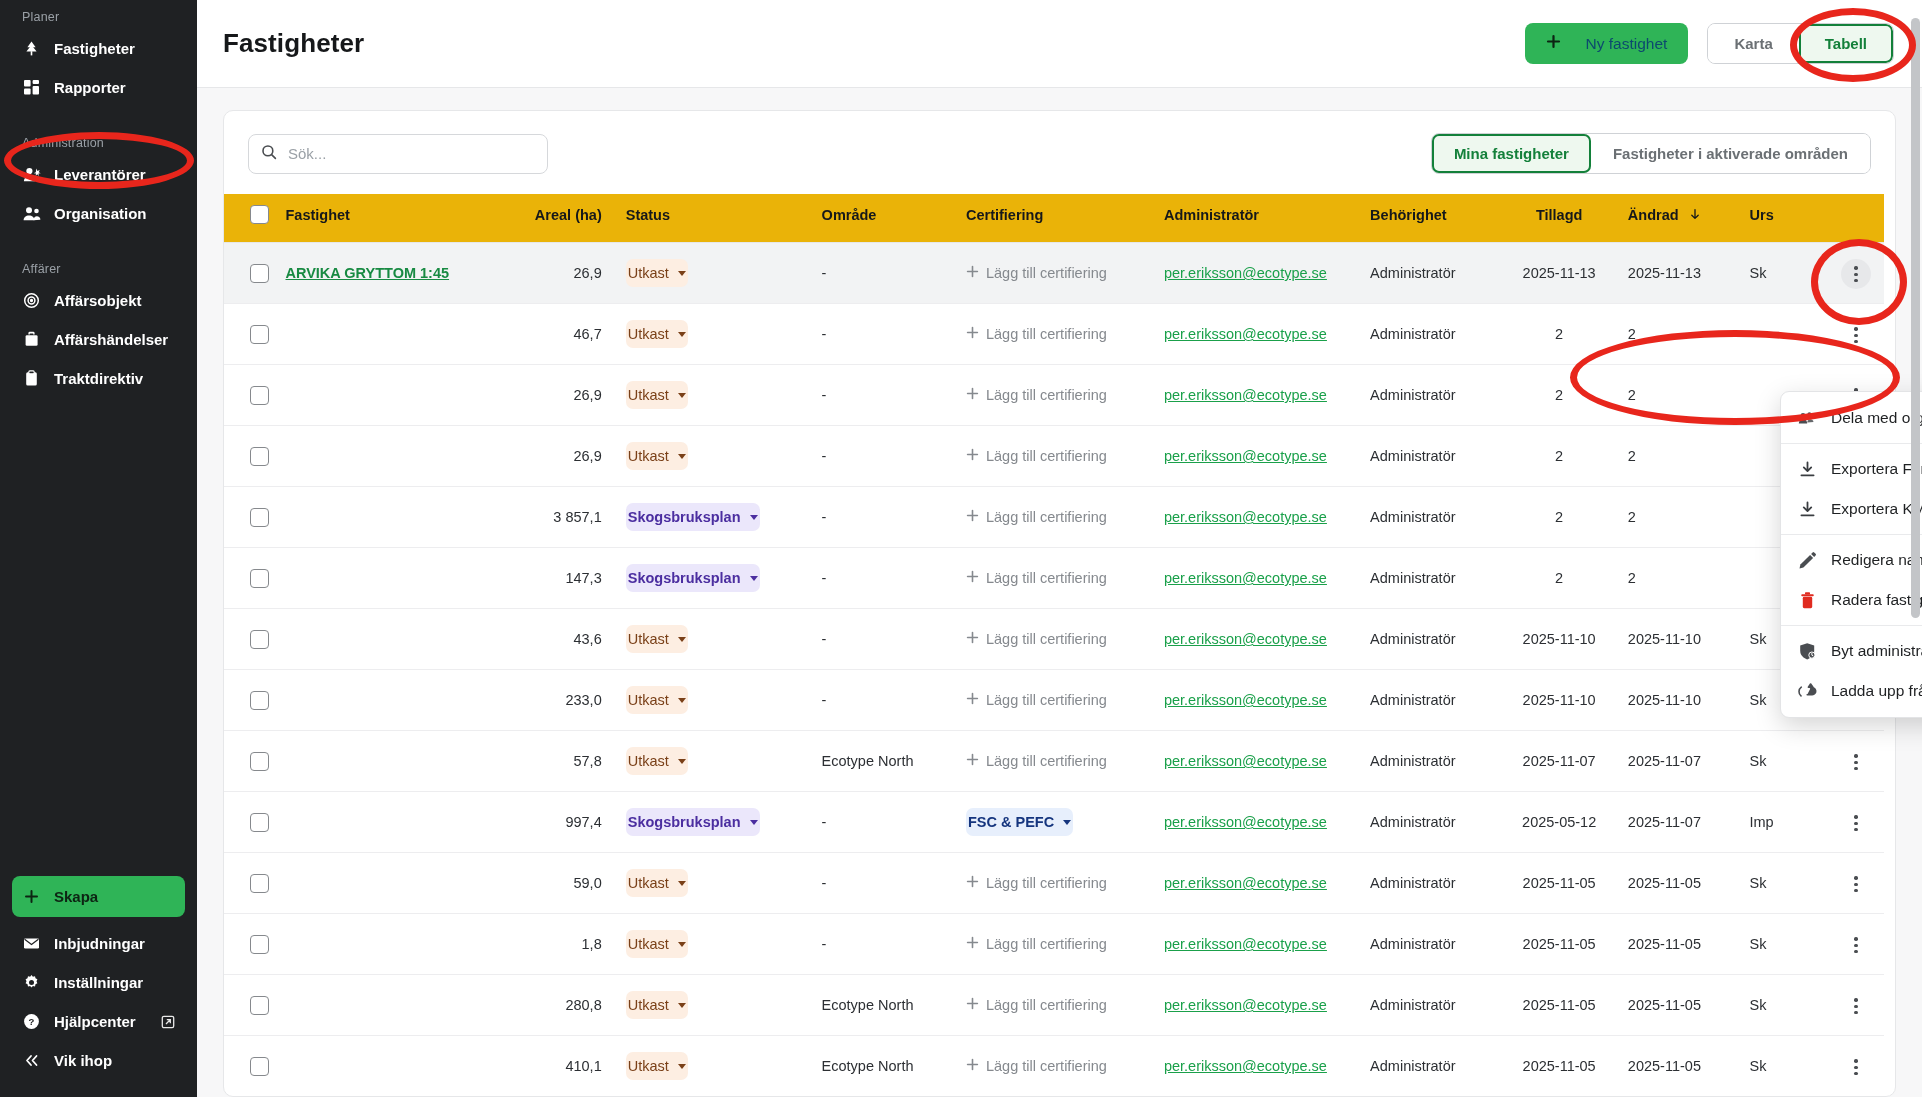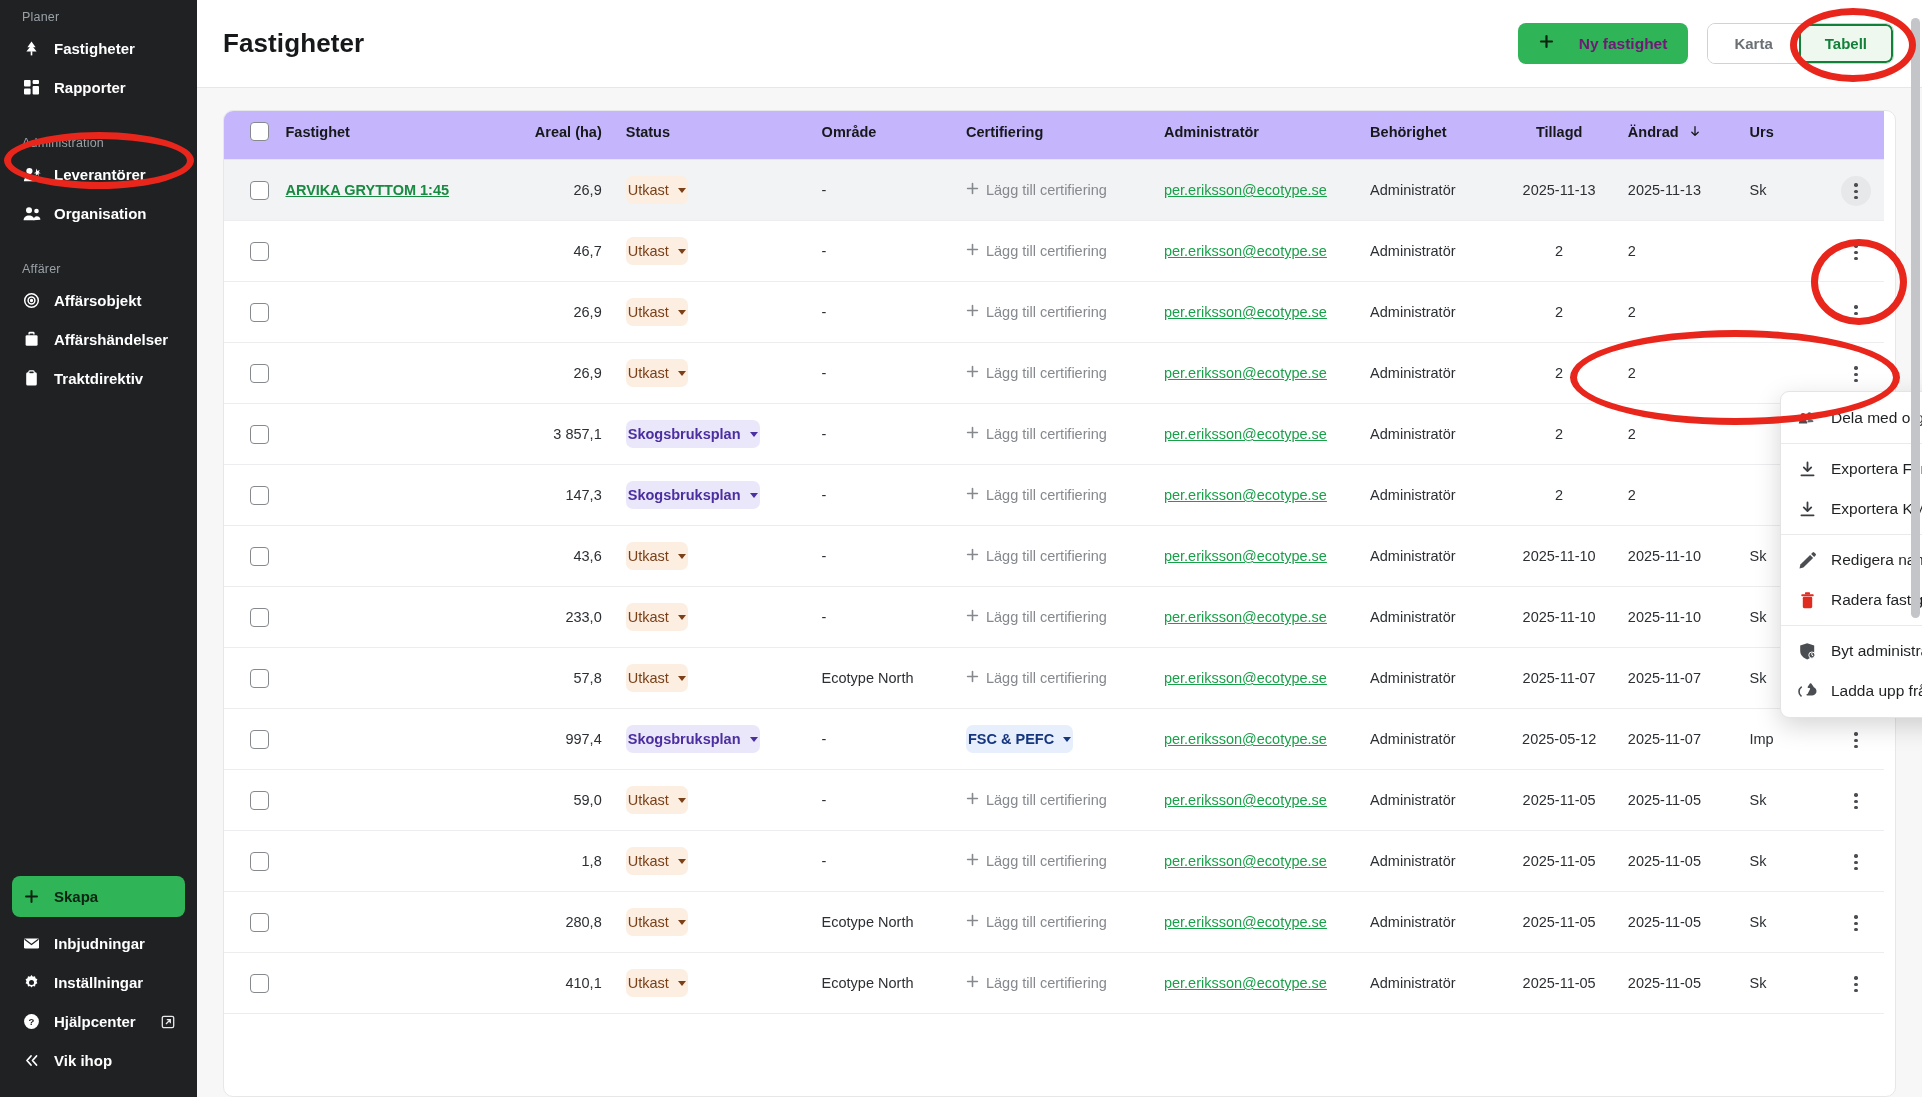--- a/index.html
+++ b/index.html
@@ -57,22 +57,22 @@
     display: flex; flex-direction: column; overflow: hidden; position: relative;
   }
   .topbar {
     height: 88px; min-height: 88px; background: #ffffff;
     border-bottom: 1px solid #e6e7e9;
     display: flex; align-items: center; padding: 0 28px 0 26px; gap: 14px;
   }
   .page-title { font-size: 26px; font-weight: 700; color: #16181a; letter-spacing: .1px; }
   .top-actions { margin-left: auto; display: flex; align-items: center; gap: 19px; }
   .btn-primary {
-    background: #2fb457; color: #701a75; border: none; border-radius: 8px;
-    font-size: 15.5px; font-weight: 700; padding: 11px 21px; cursor: pointer;
+    background: #2fb457; color: #0c4a6e; border: none; border-radius: 8px;
+    font-size: 15.5px; font-weight: 400; padding: 11px 21px; cursor: pointer;
     display: flex; align-items: center; gap: 25px;
     font-family: "Liberation Sans", sans-serif;
   }
   .seg {
     display: flex; border: 1px solid #cfd2d6; border-radius: 8px; overflow: hidden;
     background: #fff;
   }
   .seg button {
     background: #fff; border: none; padding: 11px 26px; font-size: 15px; font-weight: 700;
     color: #6b7074; cursor: pointer; font-family: "Liberation Sans", sans-serif;
@@ -104,21 +104,21 @@
     color: #6b7074; cursor: pointer; font-family: "Liberation Sans", sans-serif; border-radius: 7px;
   }
   .filter-seg button.active { background: #eef8ef; color: #13803a; box-shadow: inset 0 0 0 2px #13803a; }
 
   
   .table-wrap { flex: 1 1 auto; overflow: hidden; position: relative; }
   table { border-collapse: collapse; width: 1660px; table-layout: fixed; }
   thead th {
     text-align: left; font-size: 14.5px; font-weight: 700; color: #16181a;
     padding: 11px 12px 18px 12px; border-bottom: 1px solid #e6e7e9; white-space: nowrap;
-    background: #c4b5fd;
+    background: #eab308;
   }
   tbody td {
     font-size: 14.5px; color: #2c2f33; padding: 13px 12px;
     border-bottom: 1px solid #ededef; white-space: nowrap; height: 61px;
   }
   tbody tr.active-row td { background: #f2f3f4; }
   .c-check { width: 48px; padding-left: 26px !important; }
   .c-name  { width: 236px; }
   .c-area  { width: 94px; text-align: right; }
   .c-status{ width: 190px; }
@@ -343,20 +343,35 @@
         </button>
         <div class="seg">
           <button>Karta</button>
           <button class="active">Tabell</button>
         </div>
       </div>
     </header>
 
     <div class="content">
       <div class="card">
+        <div class="card-top">
+          <div class="search">
+            <span>
+              <svg width="16" height="16" viewBox="0 0 16 16" fill="none" stroke="#4a4d51" stroke-width="1.6">
+                  <circle cx="6.9" cy="6.9" r="4.9"></circle>
+                  <path d="M10.6 10.6 14.4 14.4" stroke-linecap="round"></path>
+                </svg>
+            </span>
+            <input type="text" value="" placeholder="Sök..." style="">
+          </div>
+          <div class="filter-seg">
+            <button class="active">Mina fastigheter</button>
+            <button>Fastigheter i aktiverade områden</button>
+          </div>
+        </div>
 
         <div class="table-wrap">
           <table>
             <thead>
               <tr>
                 <th class="c-check">
                   <span class="cbx"></span>
                 </th>
                 <th class="c-name">Fastighet</th>
                 <th class="c-area-t">Areal (ha)</th>

